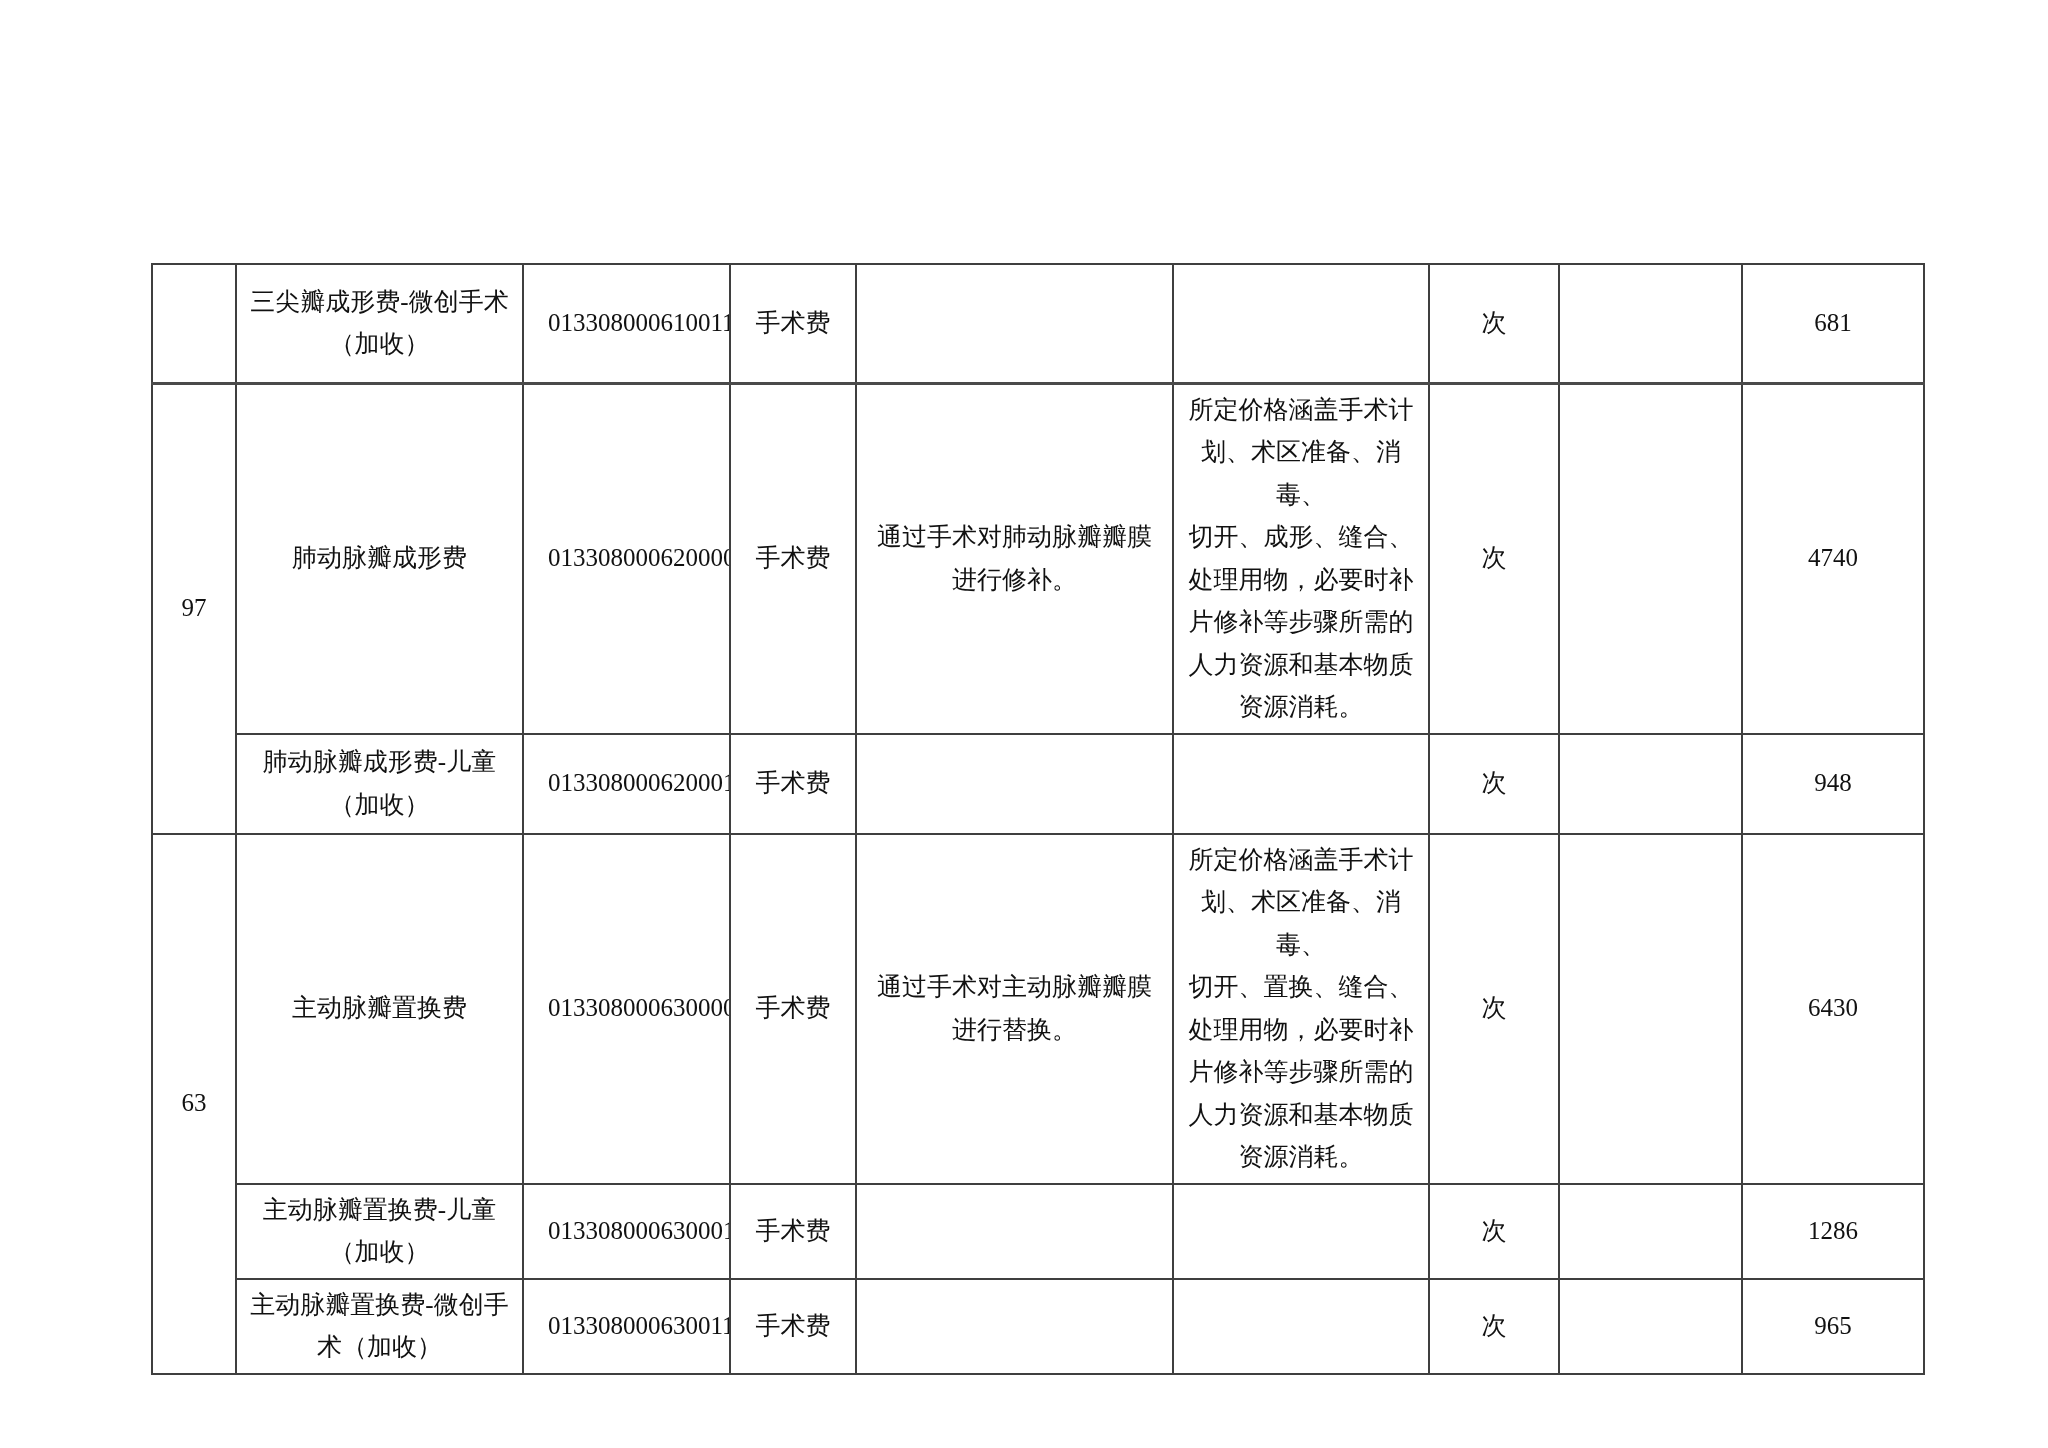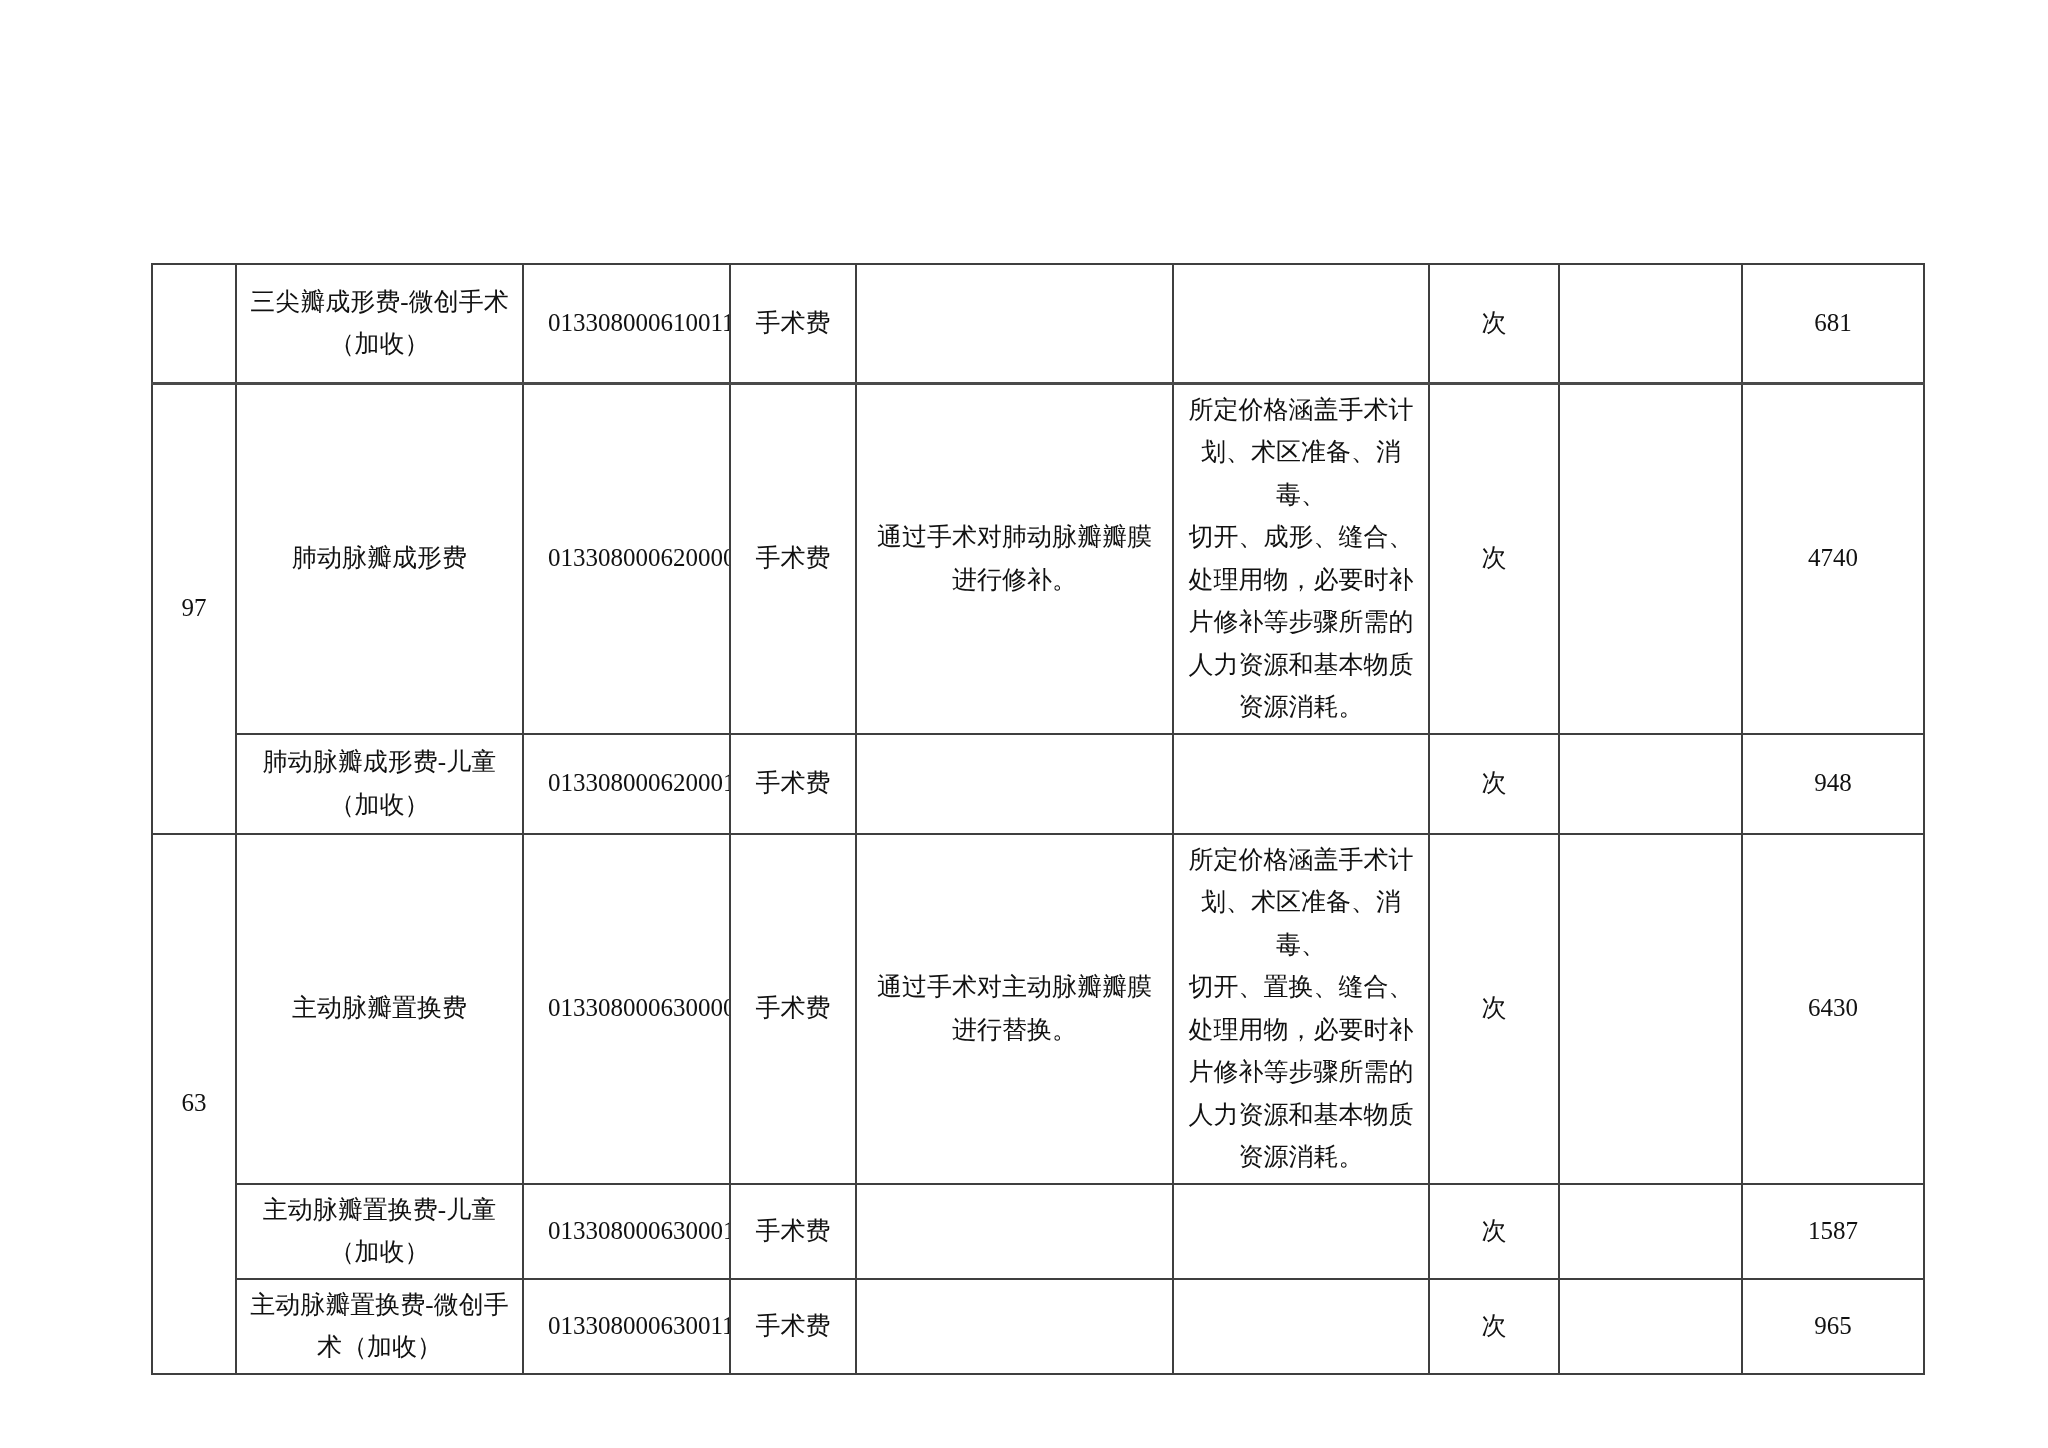--- a/index.html
+++ b/index.html
@@ -145,21 +145,21 @@
 
     <tr style="height:81px">
       <td class="c-name">主动脉瓣置换费-儿童
 （加收）</td>
       <td class="c-code">013308000630001</td>
       <td class="c-cat">手术费</td>
       <td class="c-desc"></td>
       <td class="c-conn"></td>
       <td class="c-unit">次</td>
       <td class="c-extra"></td>
-      <td class="c-price">1587</td>
+      <td class="c-price">1286</td>
     </tr>
 
     <tr style="height:92px">
       <td class="c-name">主动脉瓣置换费-微创手
 术（加收）</td>
       <td class="c-code">013308000630011</td>
       <td class="c-cat">手术费</td>
       <td class="c-desc"></td>
       <td class="c-conn"></td>
       <td class="c-unit">次</td>

